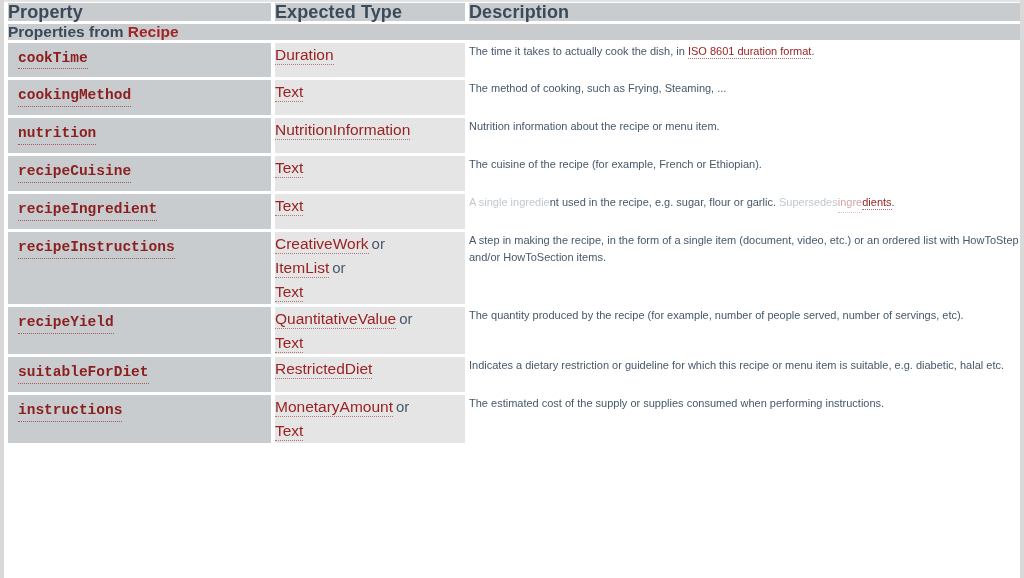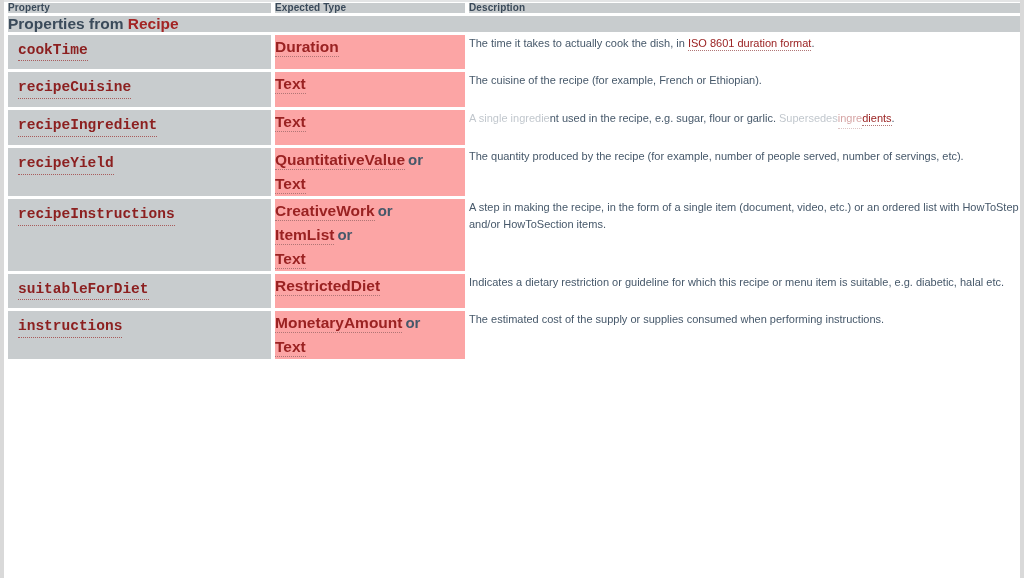--- a/index.html
+++ b/index.html
@@ -41,21 +41,21 @@
   col.c-prop { width: 263px; }
   col.c-type { width: 190px; }
   col.c-desc { width: 551px; }
 
   
   th.hdr {
     background: #c8ccce;
     color: #3a4a5a;
     font-family: "Liberation Sans", sans-serif;
     font-weight: bold;
-    font-size: 10px;
+    font-size: 18px;
     line-height: 1;
     padding: 10px 0 11px 10px;
     letter-spacing: 0.1px;
   }
 
   
   td.band {
     background: #c8ccce;
     color: #3a4a5a;
     font-weight: bold;
@@ -87,26 +87,25 @@
     font-size: 14.5px;
     color: #8c2020;
     border-bottom: 1px dotted #a85c5c;
     padding-bottom: 2px;
     line-height: 1.1;
     white-space: nowrap;
   }
 
   
   td.type {
-    background: #fca5a5;
+    background: #e5e5e5;
     padding: 6px 0 7px 6px;
     font-size: 15.5px;
     line-height: 1.53;
     color: #46586a;
-    font-weight: bold;
   }
   td.type .tlink {
     color: #9a2222;
     border-bottom: 1px dotted #b07575;
     padding-bottom: 1px;
   }
   td.type .orword {
     color: #46586a;
     font-size: 15px;
     padding-left: 3px;
@@ -194,56 +193,74 @@
             <div class="prop-inner">
               <span class="prop-name">cookTime</span>
             </div>
           </td>
           <td class="type"><span class="tlink">Duration</span></td>
           <td class="desc"><span>The time it takes to actually cook the dish, in </span><span class="dlink">ISO 8601 duration format</span><span>.</span></td>
         </tr>
         <tr>
           <td class="prop">
             <div class="prop-inner">
+              <span class="prop-name">cookingMethod</span>
+            </div>
+          </td>
+          <td class="type"><span class="tlink">Text</span></td>
+          <td class="desc"><span>The method of cooking, such as Frying, Steaming, ...</span></td>
+        </tr>
+        <tr>
+          <td class="prop">
+            <div class="prop-inner">
+              <span class="prop-name">nutrition</span>
+            </div>
+          </td>
+          <td class="type"><span class="tlink">NutritionInformation</span></td>
+          <td class="desc"><span>Nutrition information about the recipe or menu item.</span></td>
+        </tr>
+        <tr>
+          <td class="prop">
+            <div class="prop-inner">
               <span class="prop-name">recipeCuisine</span>
             </div>
           </td>
           <td class="type"><span class="tlink">Text</span></td>
           <td class="desc"><span>The cuisine of the recipe (for example, French or Ethiopian).</span></td>
         </tr>
         <tr>
           <td class="prop">
             <div class="prop-inner">
               <span class="prop-name">recipeIngredient</span>
             </div>
           </td>
           <td class="type"><span class="tlink">Text</span></td>
           <td class="desc"><span class="glitch faint">A single ingredie</span><span>nt used in the recipe, e.g. sugar, flour or garlic. </span><span class="glitch faint">Supersedes </span><span class="dlink glitch faint-link">ingre</span><span class="dlink">dients</span><span>.</span></td>
         </tr>
         <tr>
           <td class="prop">
             <div class="prop-inner">
+              <span class="prop-name">recipeInstructions</span>
+            </div>
+          </td>
+          <td class="type"><span class="tlink">CreativeWork</span><span class="orword">or</span><br><span class="tlink">ItemList</span><span class="orword">or</span><br><span class="tlink">Text</span></td>
+          <td class="desc"><span>A step in making the recipe, in the form of a single item (document, video, etc.) or an ordered list with HowToStep and/or HowToSection items.</span></td>
+        </tr>
+        <tr>
+          <td class="prop">
+            <div class="prop-inner">
               <span class="prop-name">recipeYield</span>
             </div>
           </td>
           <td class="type"><span class="tlink">QuantitativeValue</span><span class="orword">or</span><br><span class="tlink">Text</span></td>
           <td class="desc"><span>The quantity produced by the recipe (for example, number of people served, number of servings, etc).</span></td>
         </tr>
         <tr>
           <td class="prop">
             <div class="prop-inner">
-              <span class="prop-name">recipeInstructions</span>
-            </div>
-          </td>
-          <td class="type"><span class="tlink">CreativeWork</span><span class="orword">or</span><br><span class="tlink">ItemList</span><span class="orword">or</span><br><span class="tlink">Text</span></td>
-          <td class="desc"><span>A step in making the recipe, in the form of a single item (document, video, etc.) or an ordered list with HowToStep and/or HowToSection items.</span></td>
-        </tr>
-        <tr>
-          <td class="prop">
-            <div class="prop-inner">
               <span class="prop-name">suitableForDiet</span>
             </div>
           </td>
           <td class="type"><span class="tlink">RestrictedDiet</span></td>
           <td class="desc"><span>Indicates a dietary restriction or guideline for which this recipe or menu item is suitable, e.g. diabetic, halal etc.</span></td>
         </tr>
         <tr>
           <td class="prop">
             <div class="prop-inner">
               <span class="prop-name">instructions</span>

